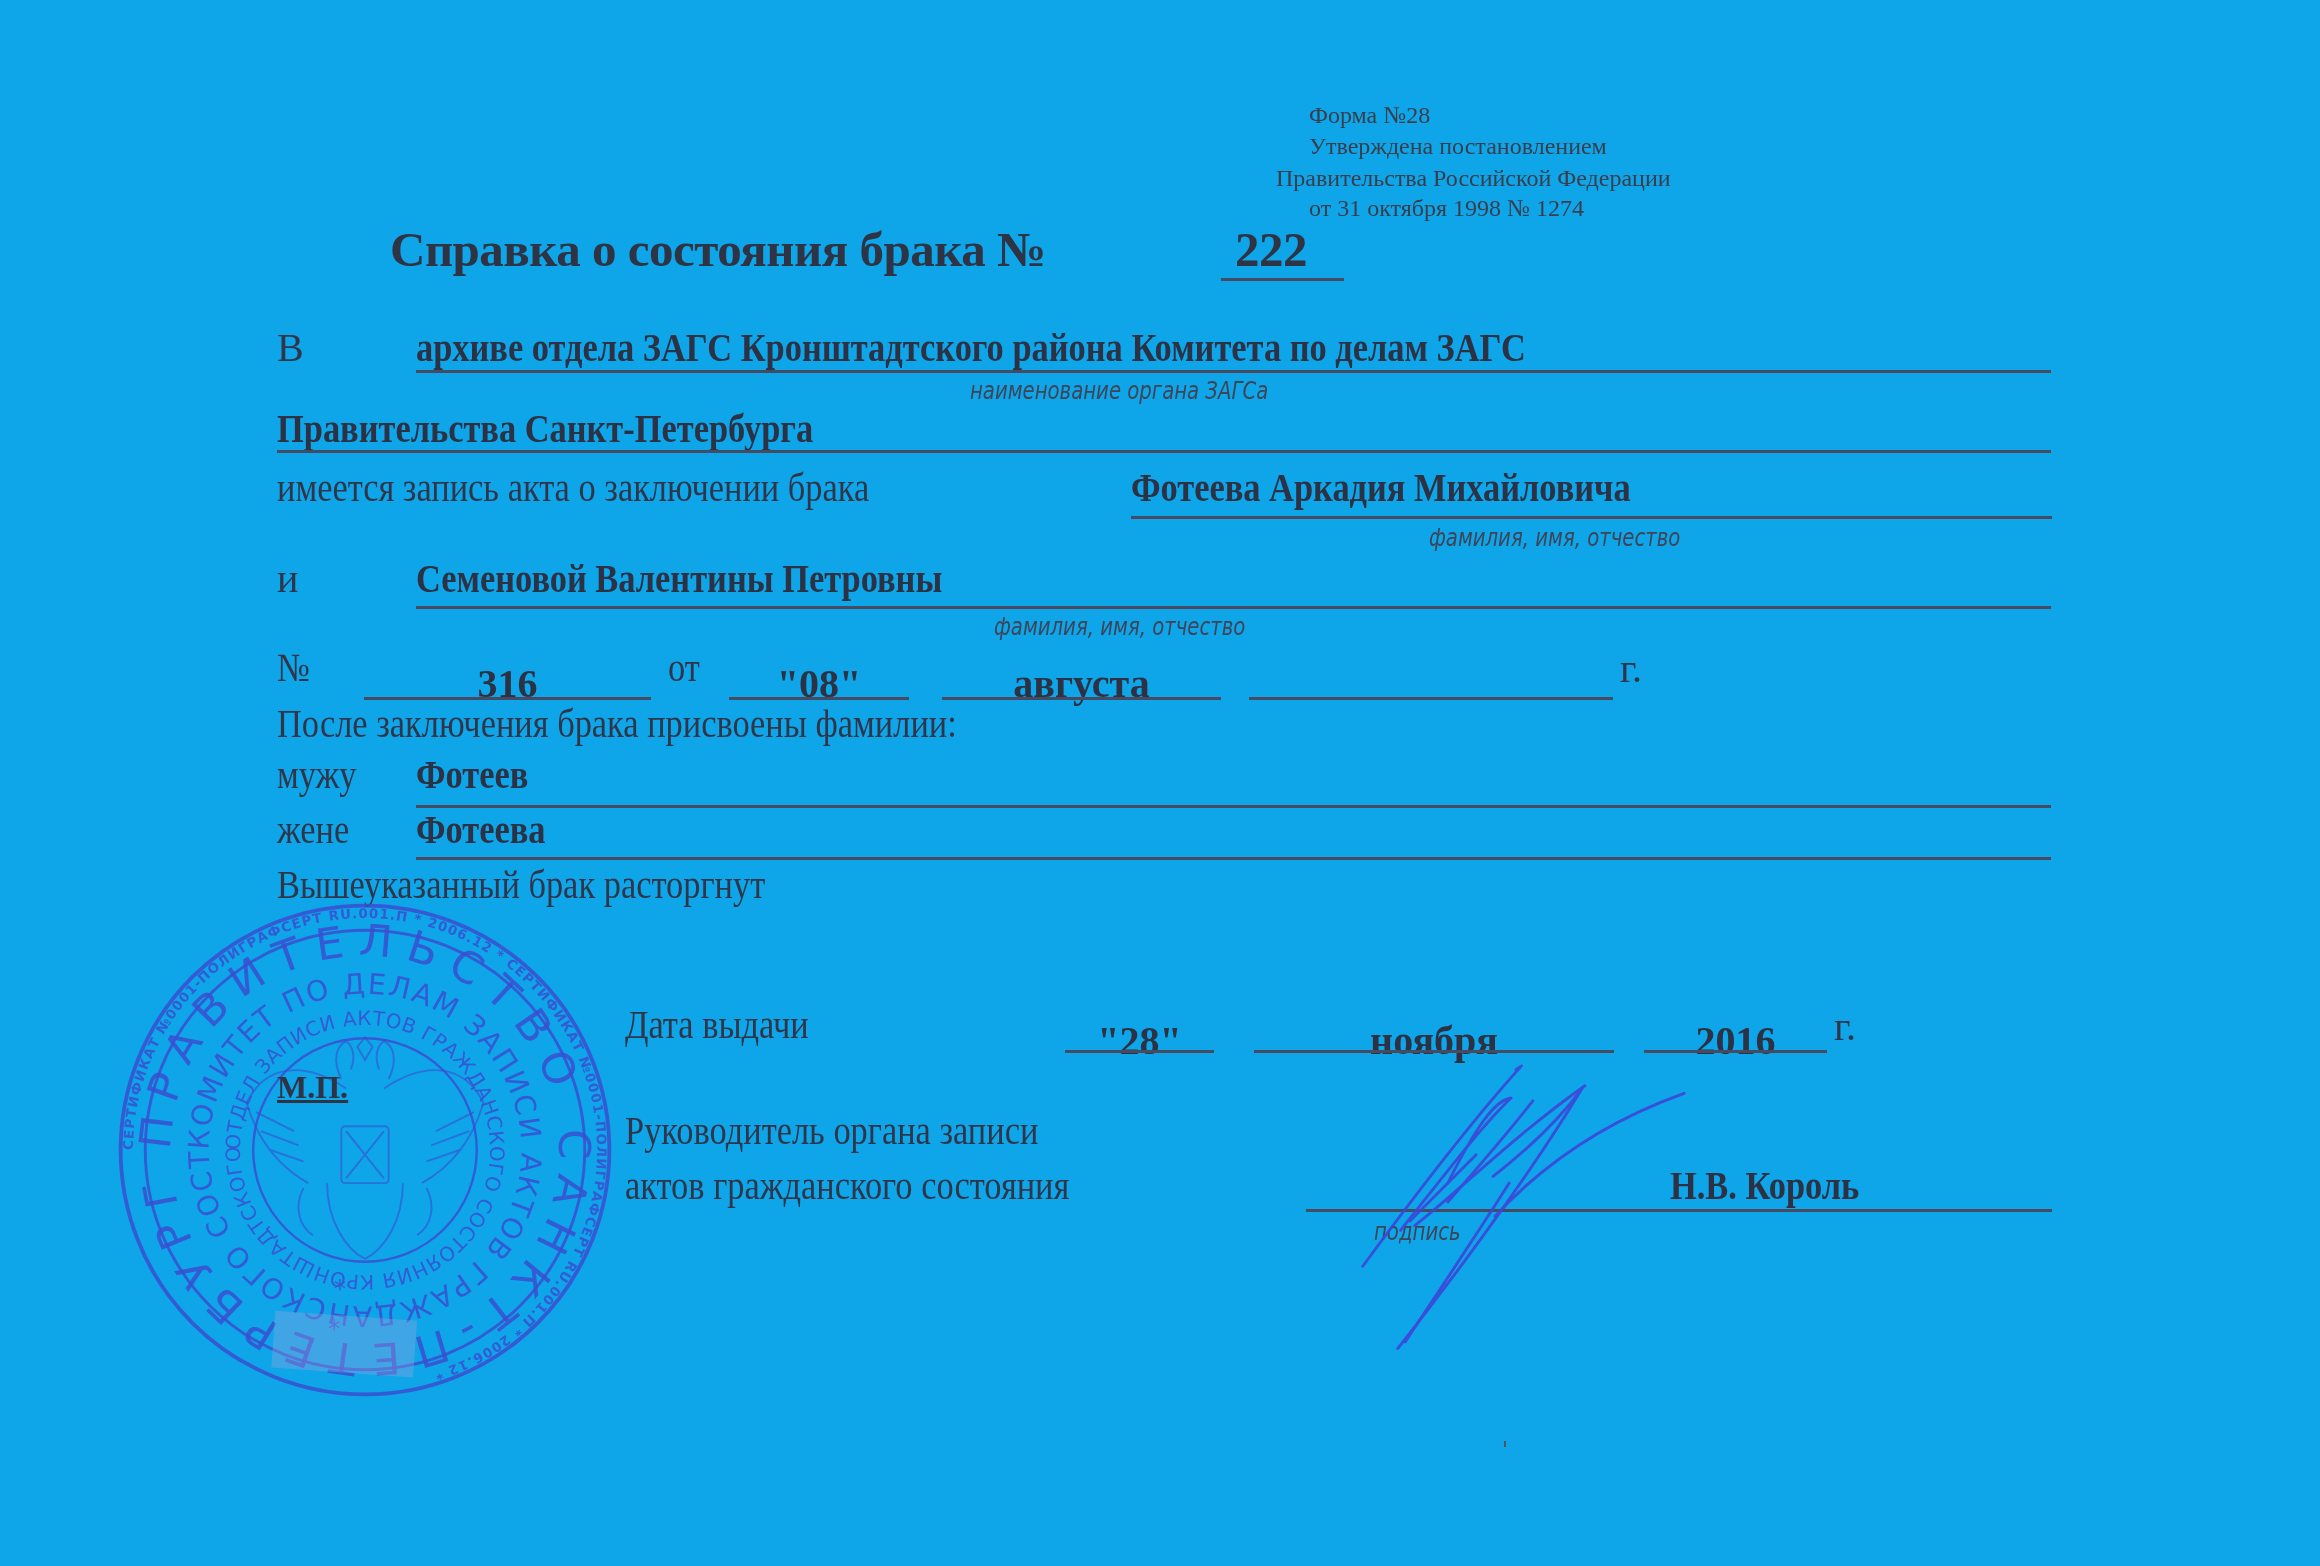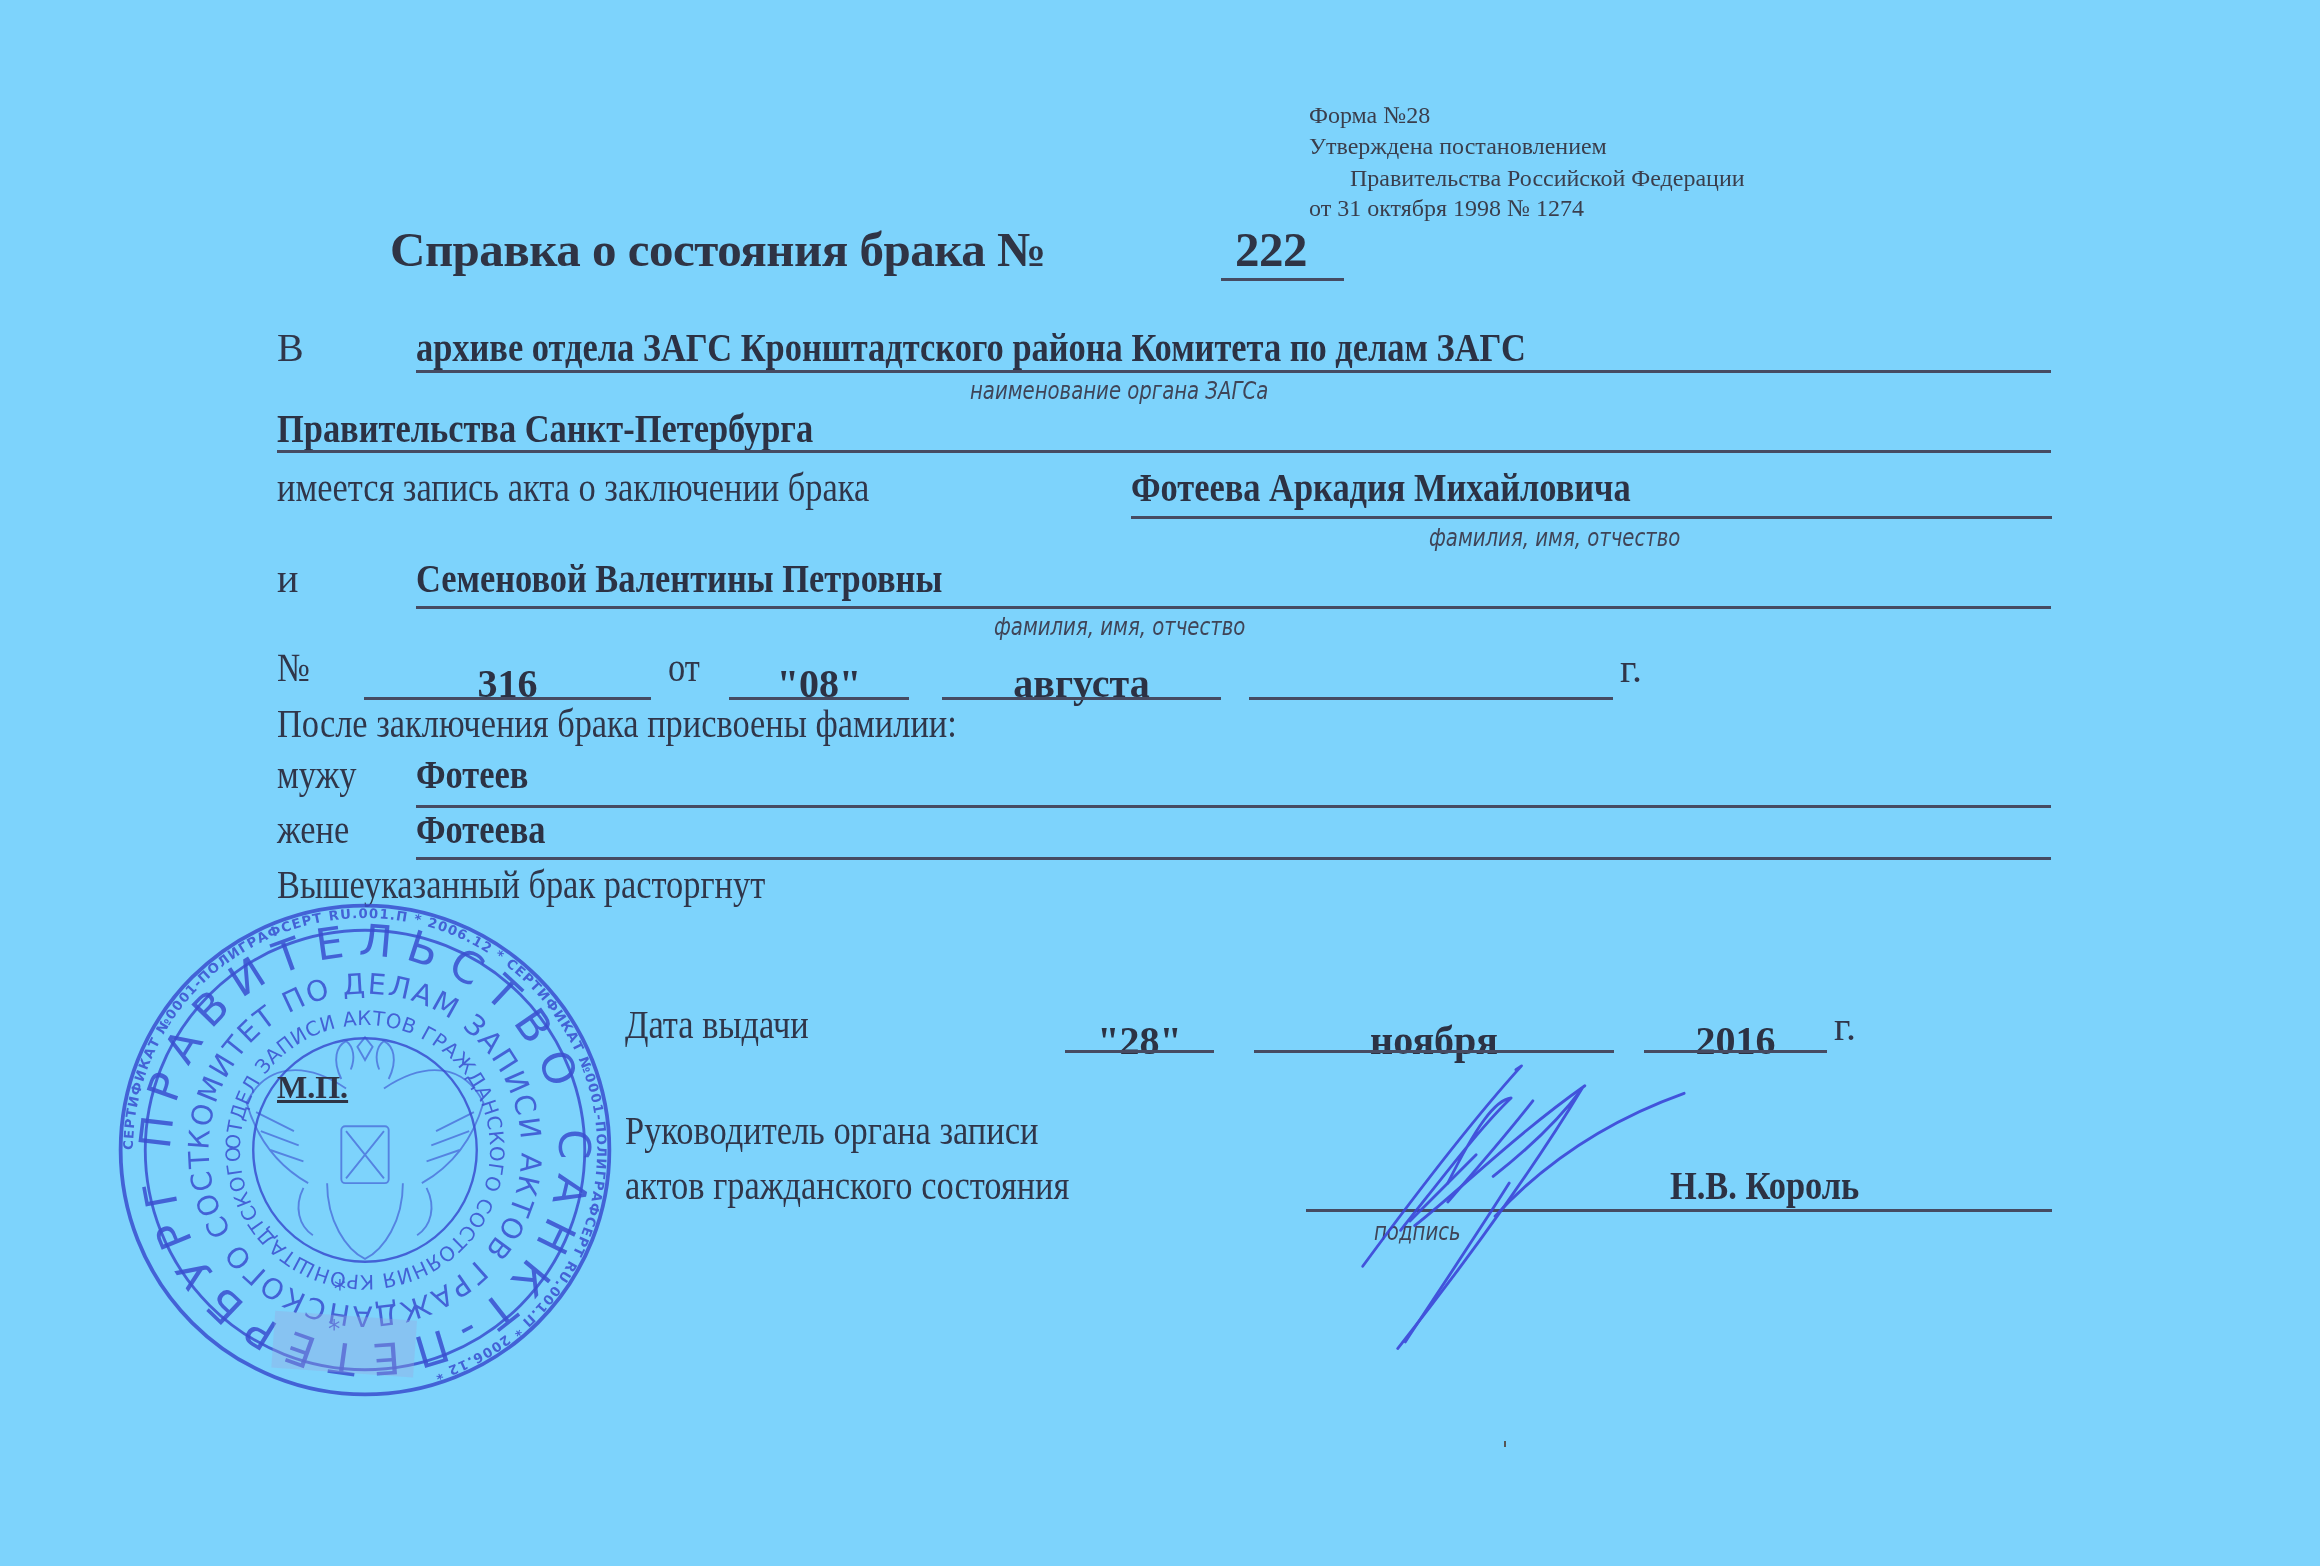--- a/index.html
+++ b/index.html
@@ -1,35 +1,35 @@
 <!DOCTYPE html>
 <html style="font-size:15px"><head>
 <meta charset="utf-8">
 <style>
   html, body { margin: 0; padding: 0; background: #ffffff; }
   body { width: 2320px; height: 1566px; position: relative; overflow: hidden; }
-  .page { position: absolute; left: 0; top: 0; width: 2320px; height: 1566px; background: #7dd3fc; }
+  .page { position: absolute; left: 0; top: 0; width: 2320px; height: 1566px; background: #0ea5e9; }
   .t { position: absolute; white-space: nowrap; color: #2f3445; font-family: "Liberation Serif", "DejaVu Serif", serif; }
   .hdr { font-size: 24px; line-height: 27.4px; color: #3a3e4c; }
   .title { font-size: 49px; font-weight: bold; letter-spacing: -0.5px; color: #2f3445; }
   .lbl { font-size: 40px; color: #30364a; transform-origin: left top; }
   .val { font-size: 40px; font-weight: bold; color: #2c3244; transform-origin: left top; }
   .cap { font-size: 24px; font-style: italic; color: #3f4457; font-family: "DejaVu Sans", sans-serif; transform: scaleX(0.82); transform-origin: left top; }
   .rule { position: absolute; height: 2.8px; background: #464b62; }
   .center { text-align: center; margin-top: 16px; }
   svg { position: absolute; }
 </style>
 </head>
 <body>
 
 <div class="page">
 
   <div class="t hdr" style="left:1309px; top:102px;">Форма №28</div>
   <div class="t hdr" style="left:1309px; top:133px;">Утверждена постановлением</div>
-  <div class="t hdr" style="left:1350px; top:165px;text-align:center;">Правительства Российской Федерации</div>
+  <div class="t hdr" style="left:1276px; top:165px;text-align:center;">Правительства Российской Федерации</div>
   <div class="t hdr" style="left:1309px; top:195px;">от 31 октября 1998 № 1274</div>
 
   <div class="t title" style="left:390px; top:221px;">Справка о состояния брака №</div>
   <div class="t title" style="left:1235px; top:221px;">222</div>
   <div class="rule" style="left:1221px; top:278px; width:123px;"></div>
 
   <div class="t lbl" style="left:277px; top:324px;">В</div>
   <div class="t val" style="left:416px; top:324px; transform:scaleX(0.86);">архиве отдела ЗАГС Кронштадтского района Комитета по делам ЗАГС</div>
   <div class="rule" style="left:416px; top:370px; width:1635px;"></div>
   <div class="t cap" style="left:970px; top:377px;">наименование органа ЗАГСа</div>

